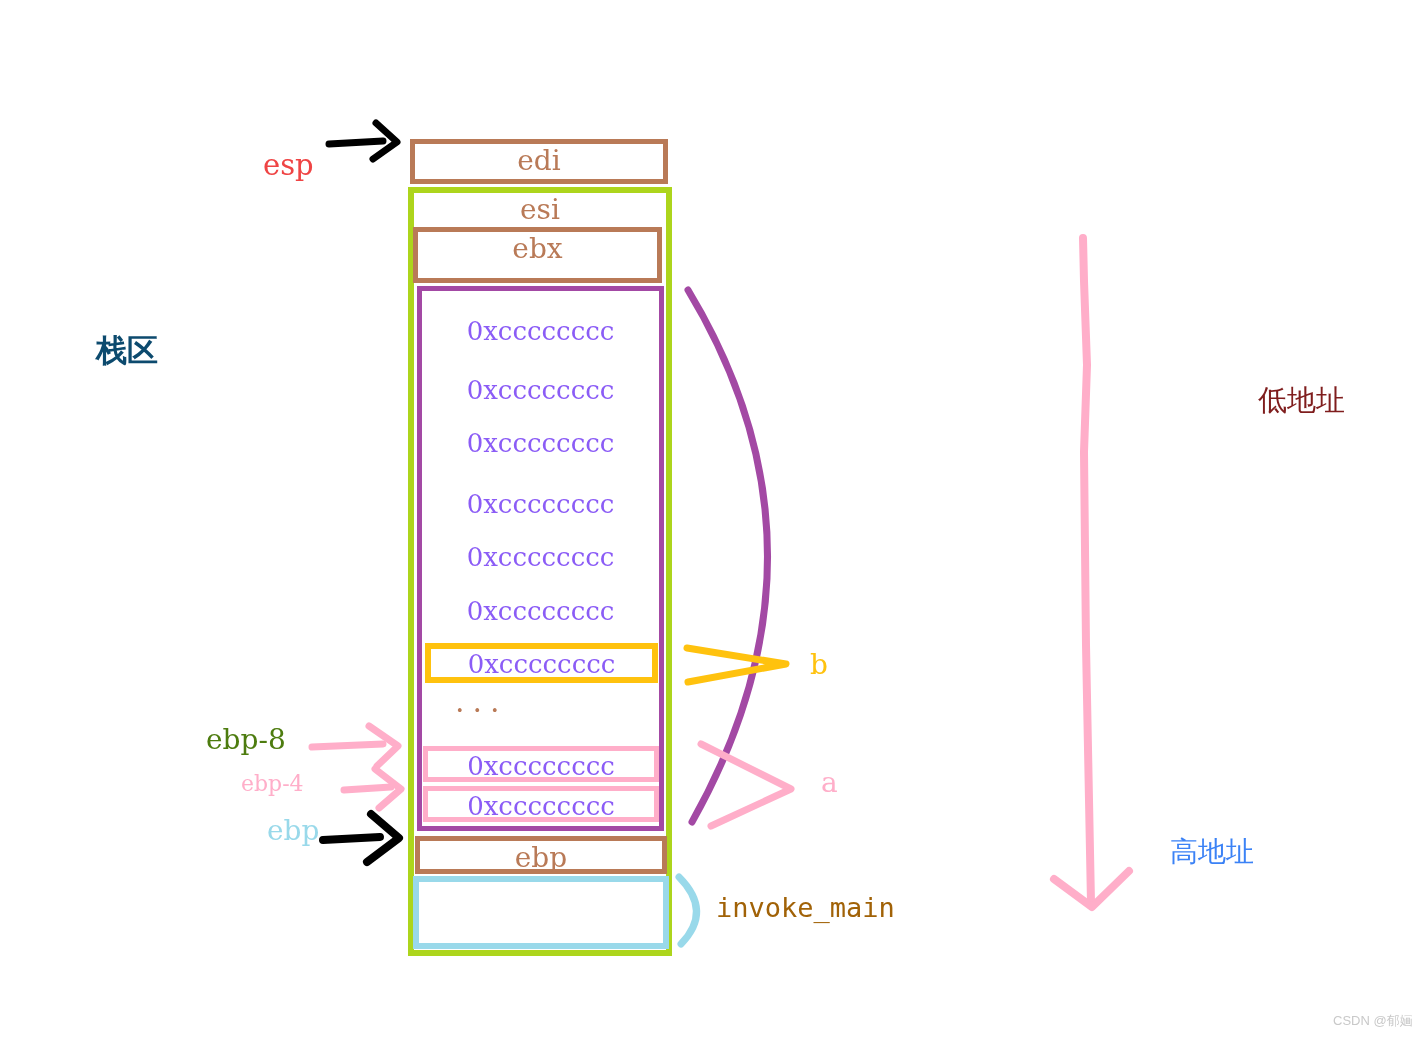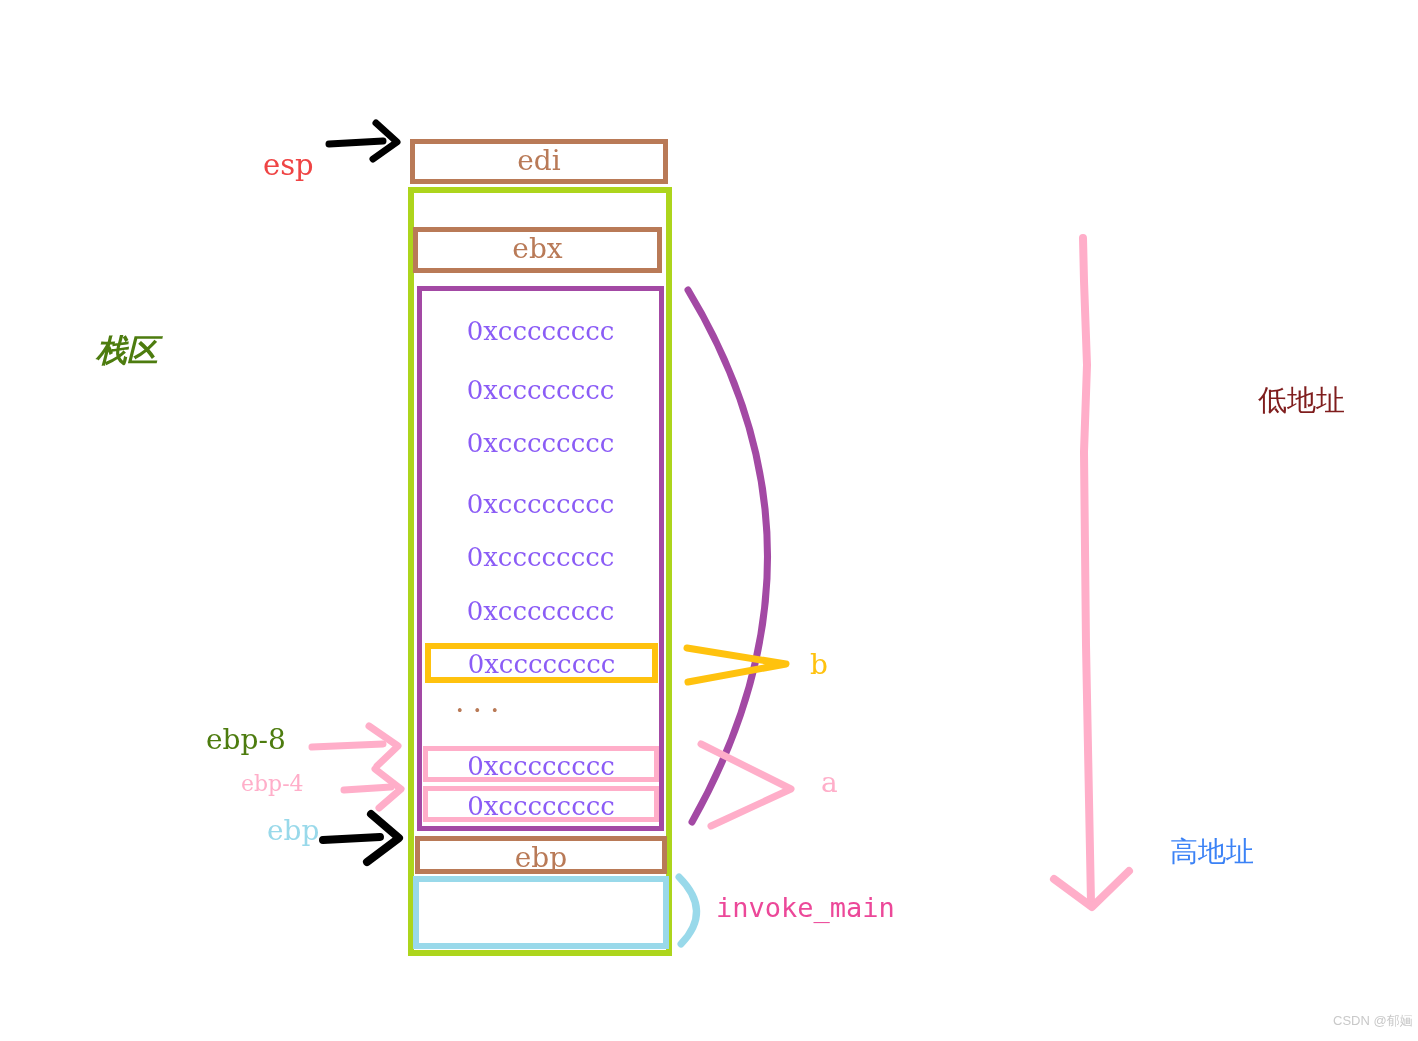--- a/index.html
+++ b/index.html
@@ -22,48 +22,51 @@
   .hex-text  { font-size:26px; color:#8b5cf6; }
   .hexrow {
     position:absolute; left:427px; width:227px; height:34px;
     display:flex; align-items:center; justify-content:center;
   }
   .lbl { position:absolute; white-space:nowrap; line-height:1.1; }
   .lbl-esp   { left:263px; top:118px; font-size:29px; color:#ef4444;margin-top:32px; }
   .lbl-ebp8  { left:206px; top:725px; font-size:28px; color:#4d7c0f; }
   .lbl-ebp4  { left:241px; top:772px; font-size:22px; color:#FFAEC9; }
   .lbl-ebp   { left:267px; top:816px; font-size:28px; color:#99D9EA; }
-  .lbl-region{ left:96px;  top:333px; font-size:31px; font-weight:bold; color:#4d7c0f;font-style:italic; }
+  .lbl-region{ left:96px;  top:333px; font-size:31px; font-weight:bold; color:#0c4a6e; }
   .lbl-frame { left:804px; top:560px; font-size:28px; color:#A349A4;
                font-family:"DejaVu Sans Mono", monospace; }
   .lbl-b     { left:810px; top:650px; font-size:28px; color:#FFC20E; }
   .lbl-a     { left:821px; top:768px; font-size:28px; color:#FFAEC9; }
-  .lbl-invoke{ left:716px; top:893px; font-size:27px; color:#ec4899;
+  .lbl-invoke{ left:716px; top:893px; font-size:27px; color:#a16207;
                font-family:"DejaVu Sans Mono", monospace; }
   .lbl-low   { left:1258px; top:385px; font-size:29px; color:#7f1d1d; }
   .lbl-high  { left:1170px; top:837px; font-size:28px; color:#3b82f6; }
   .lbl-wm    { left:1333px; top:1014px; font-size:13px; color:#c9c9c9;
                font-family:"Liberation Sans", sans-serif; }
   .ellipsis  { left:455px; top:684px; width:120px; font-size:30px;
                letter-spacing:8px; color:#B97A57; position:absolute; }
   svg.overlay { position:absolute; left:0; top:0; pointer-events:none; }
 </style>
 </head>
 <body>
 
 <div class="canvas">
 
   <div class="box brown-border" style="left:410px; top:139px; width:258px; height:45px;">
     <span class="reg-text">edi</span>
   </div>
 
   <div class="box green-border" style="left:408px; top:187px; width:264px; height:769px;"></div>
 
+  <div class="hexrow" style="left:416px; top:192px; width:248px;">
+    <span class="reg-text">esi</span>
+  </div>
 
-  <div class="box brown-border" style="left:413px; top:227px; width:249px; height:46px;">
+  <div class="box brown-border" style="left:413px; top:227px; width:249px; height:56px;">
     <span class="reg-text">ebx</span>
   </div>
 
   <div class="box purple-border" style="left:417px; top:286px; width:247px; height:545px;"></div>
 
   <div class="hexrow" style="top:314px;">
     <span class="hex-text">0xcccccccc</span>
   </div>
   <div class="hexrow" style="top:373px;">
     <span class="hex-text">0xcccccccc</span>

